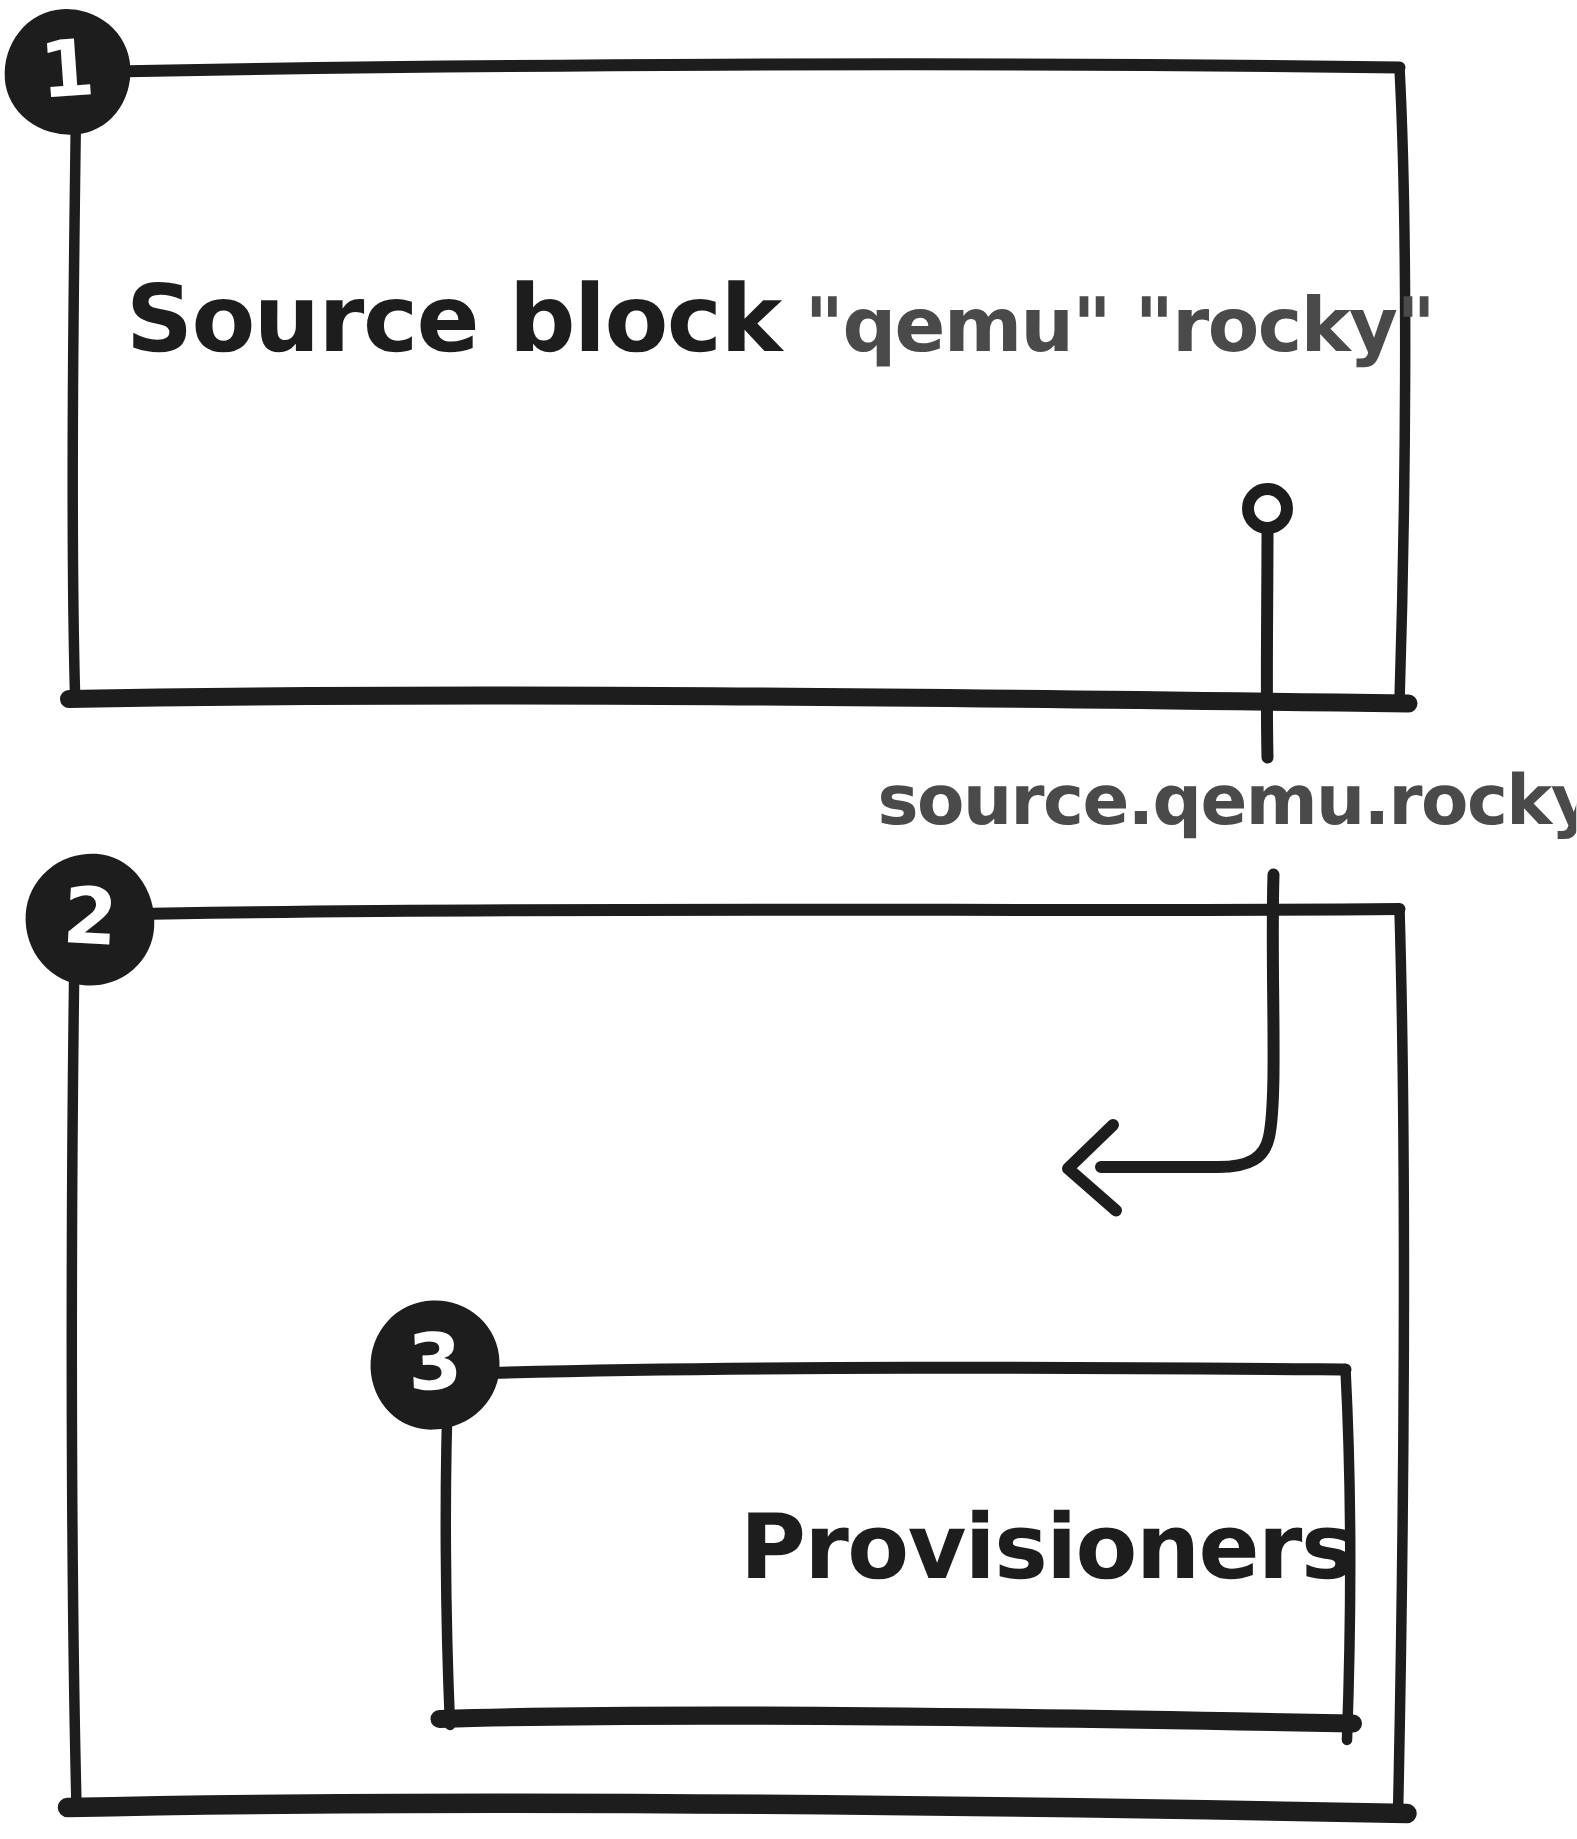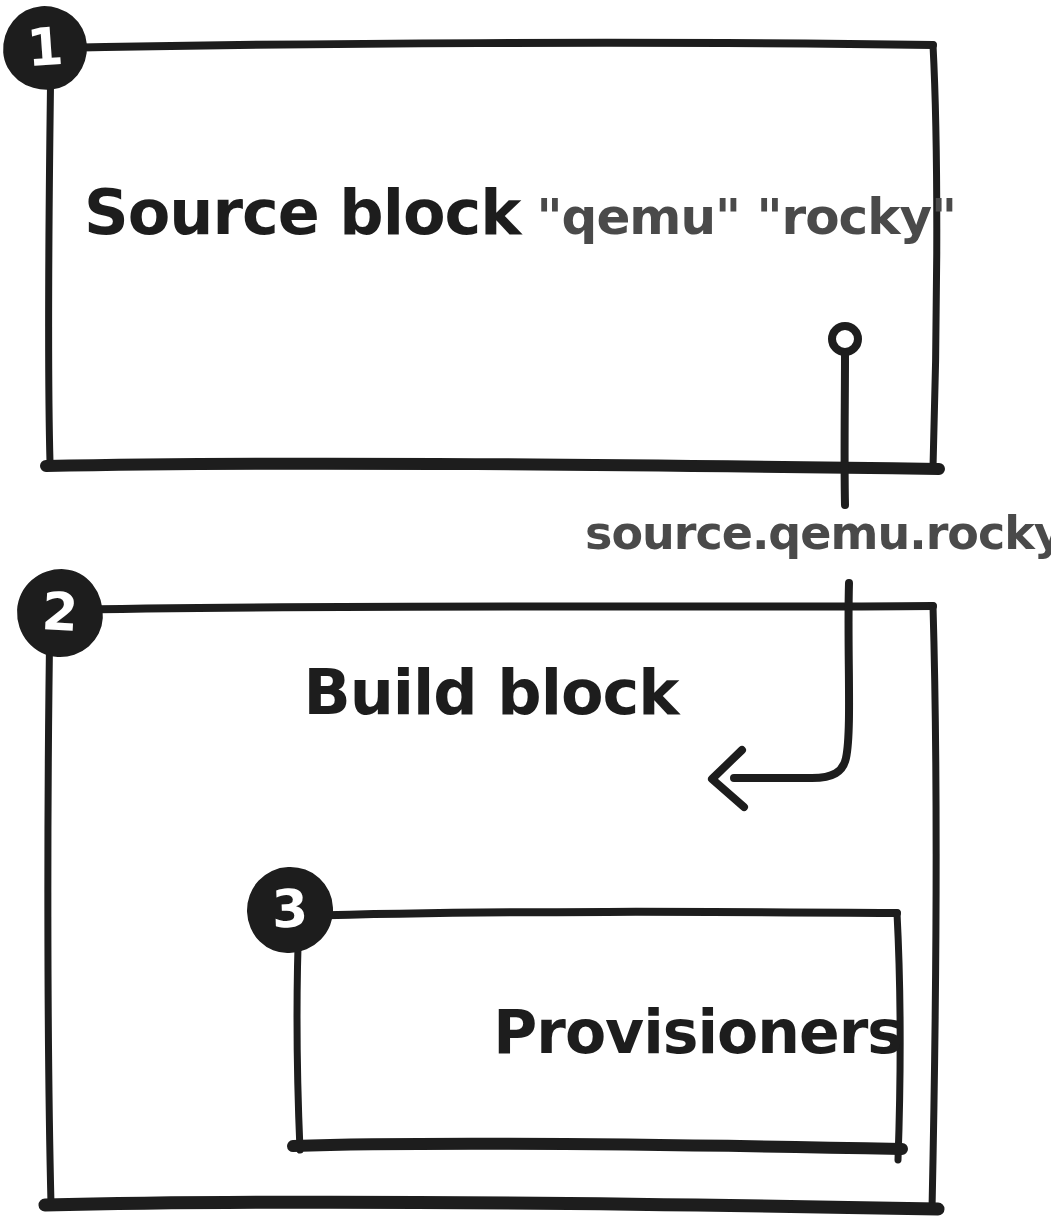--- a/index.html
+++ b/index.html
@@ -133,21 +133,20 @@
     </g>
   </svg>
 
   <div class="txt source-title-row">
     <span class="source-title">Source block</span>
     <span class="source-args">"qemu" "rocky"</span>
   </div>
 
   <div class="txt connector-label">source.qemu.rocky</div>
 
-  <div class="txt build-title">Build block</div>
 
   <div class="txt prov-title">Provisioners</div>
 
   <div class="badge badge-1">
     <span>1</span>
   </div>
   <div class="badge badge-2">
     <span>2</span>
   </div>
   <div class="badge badge-3">

